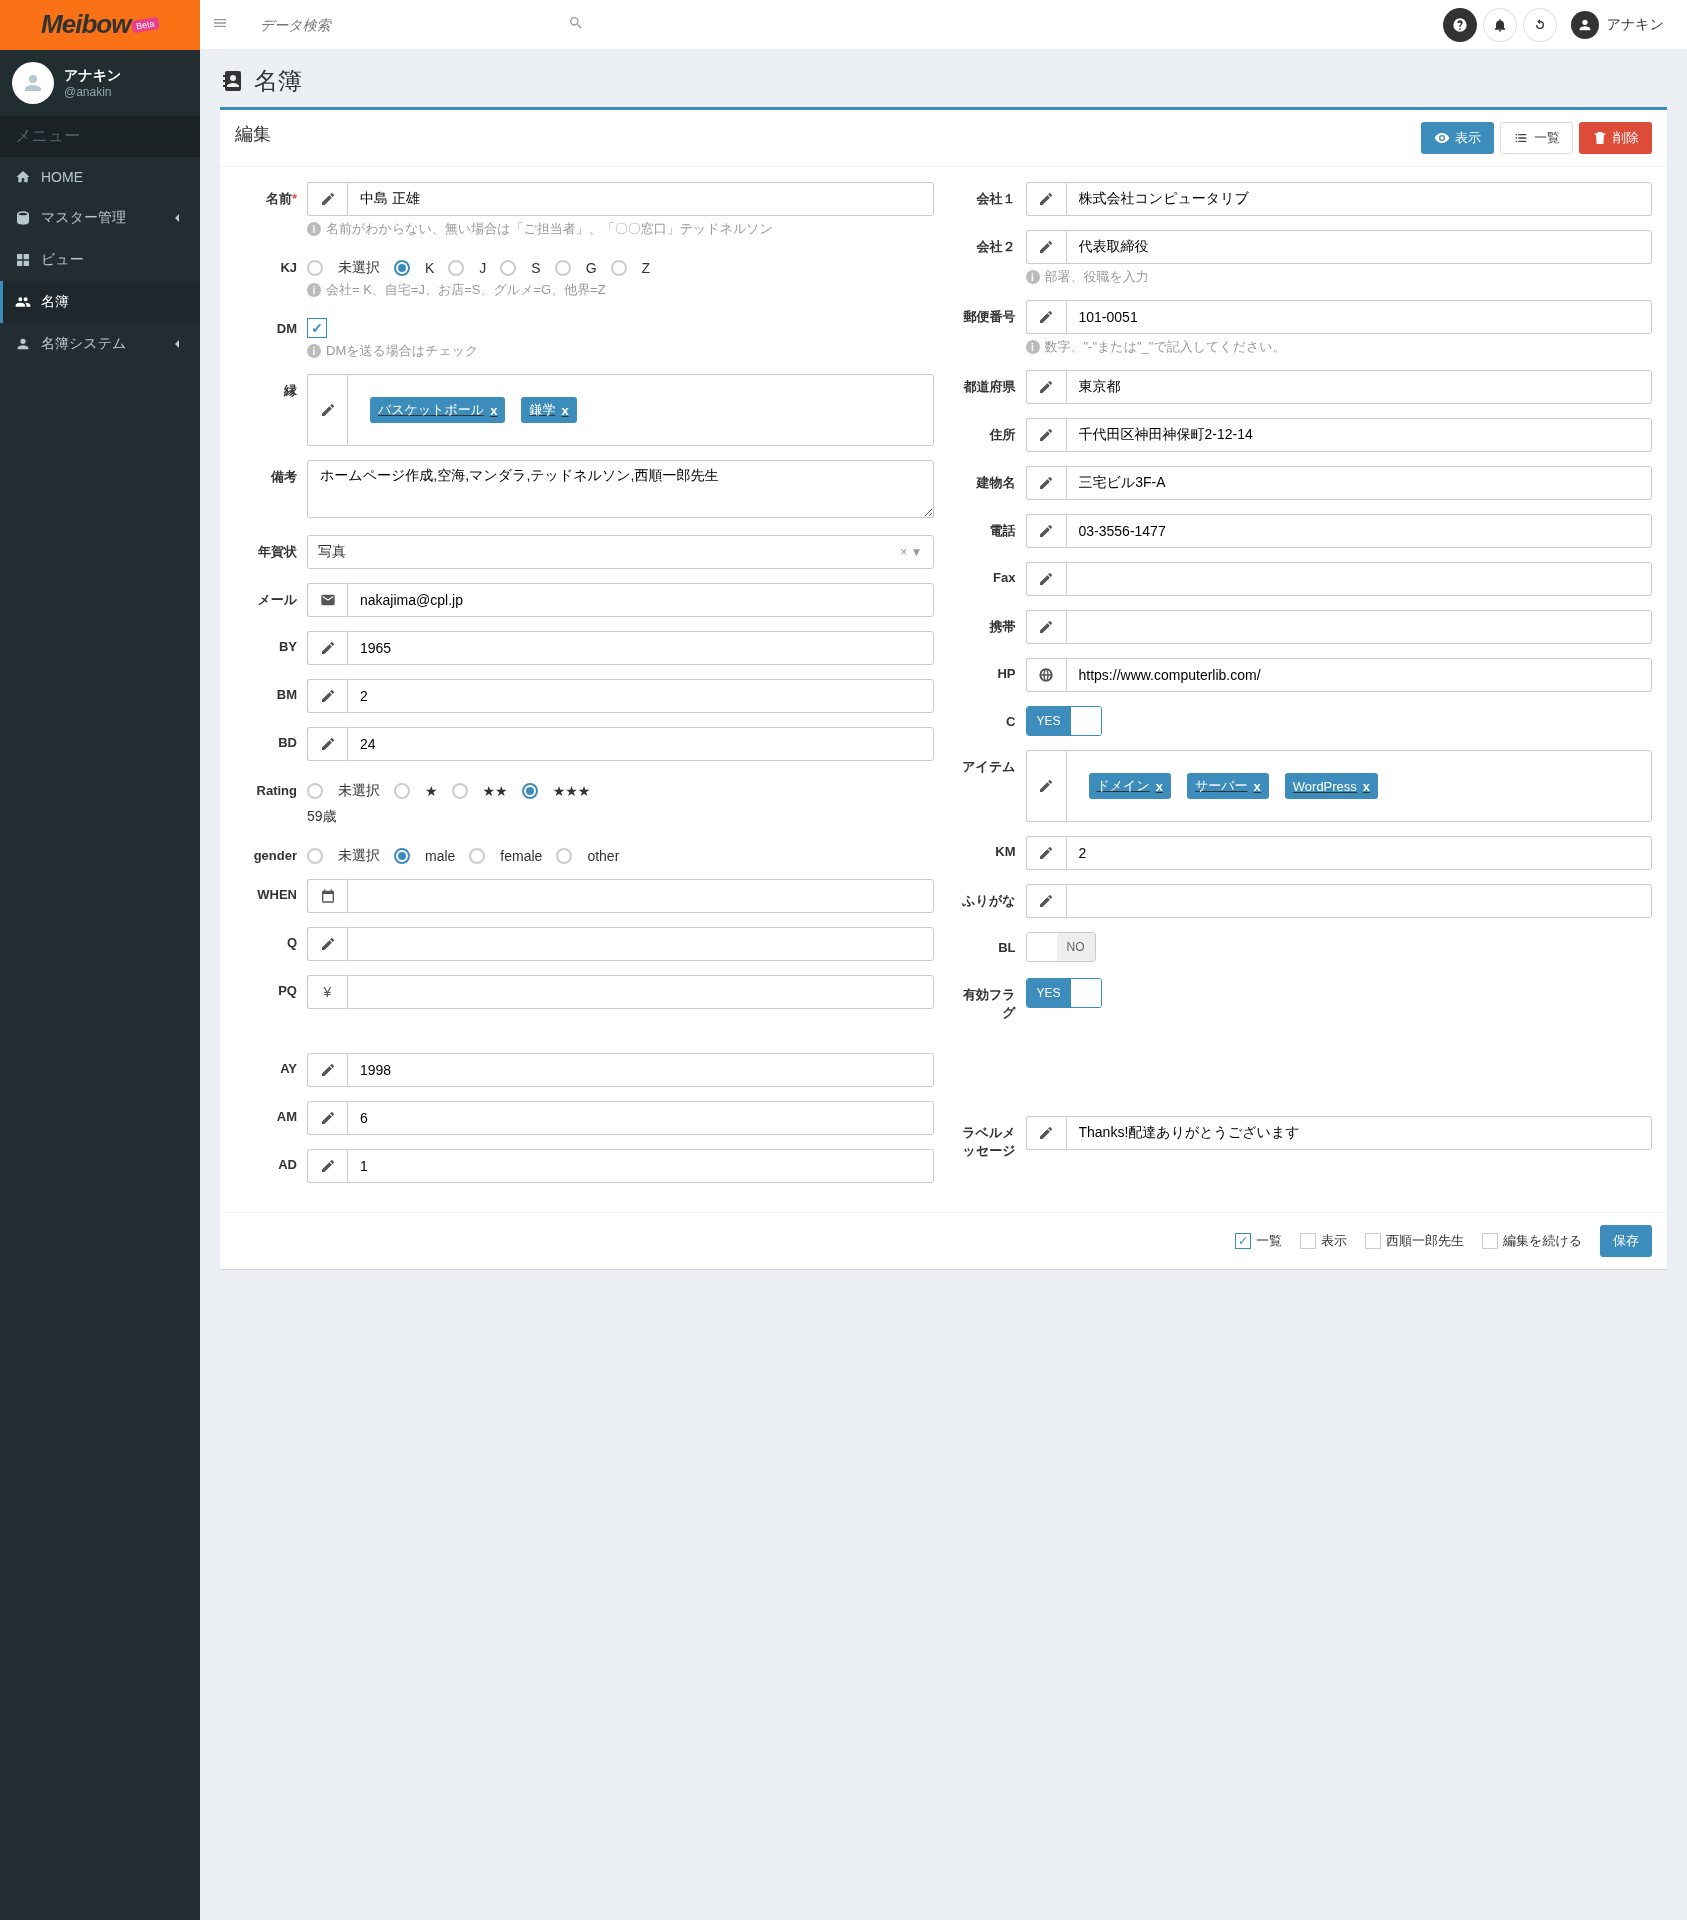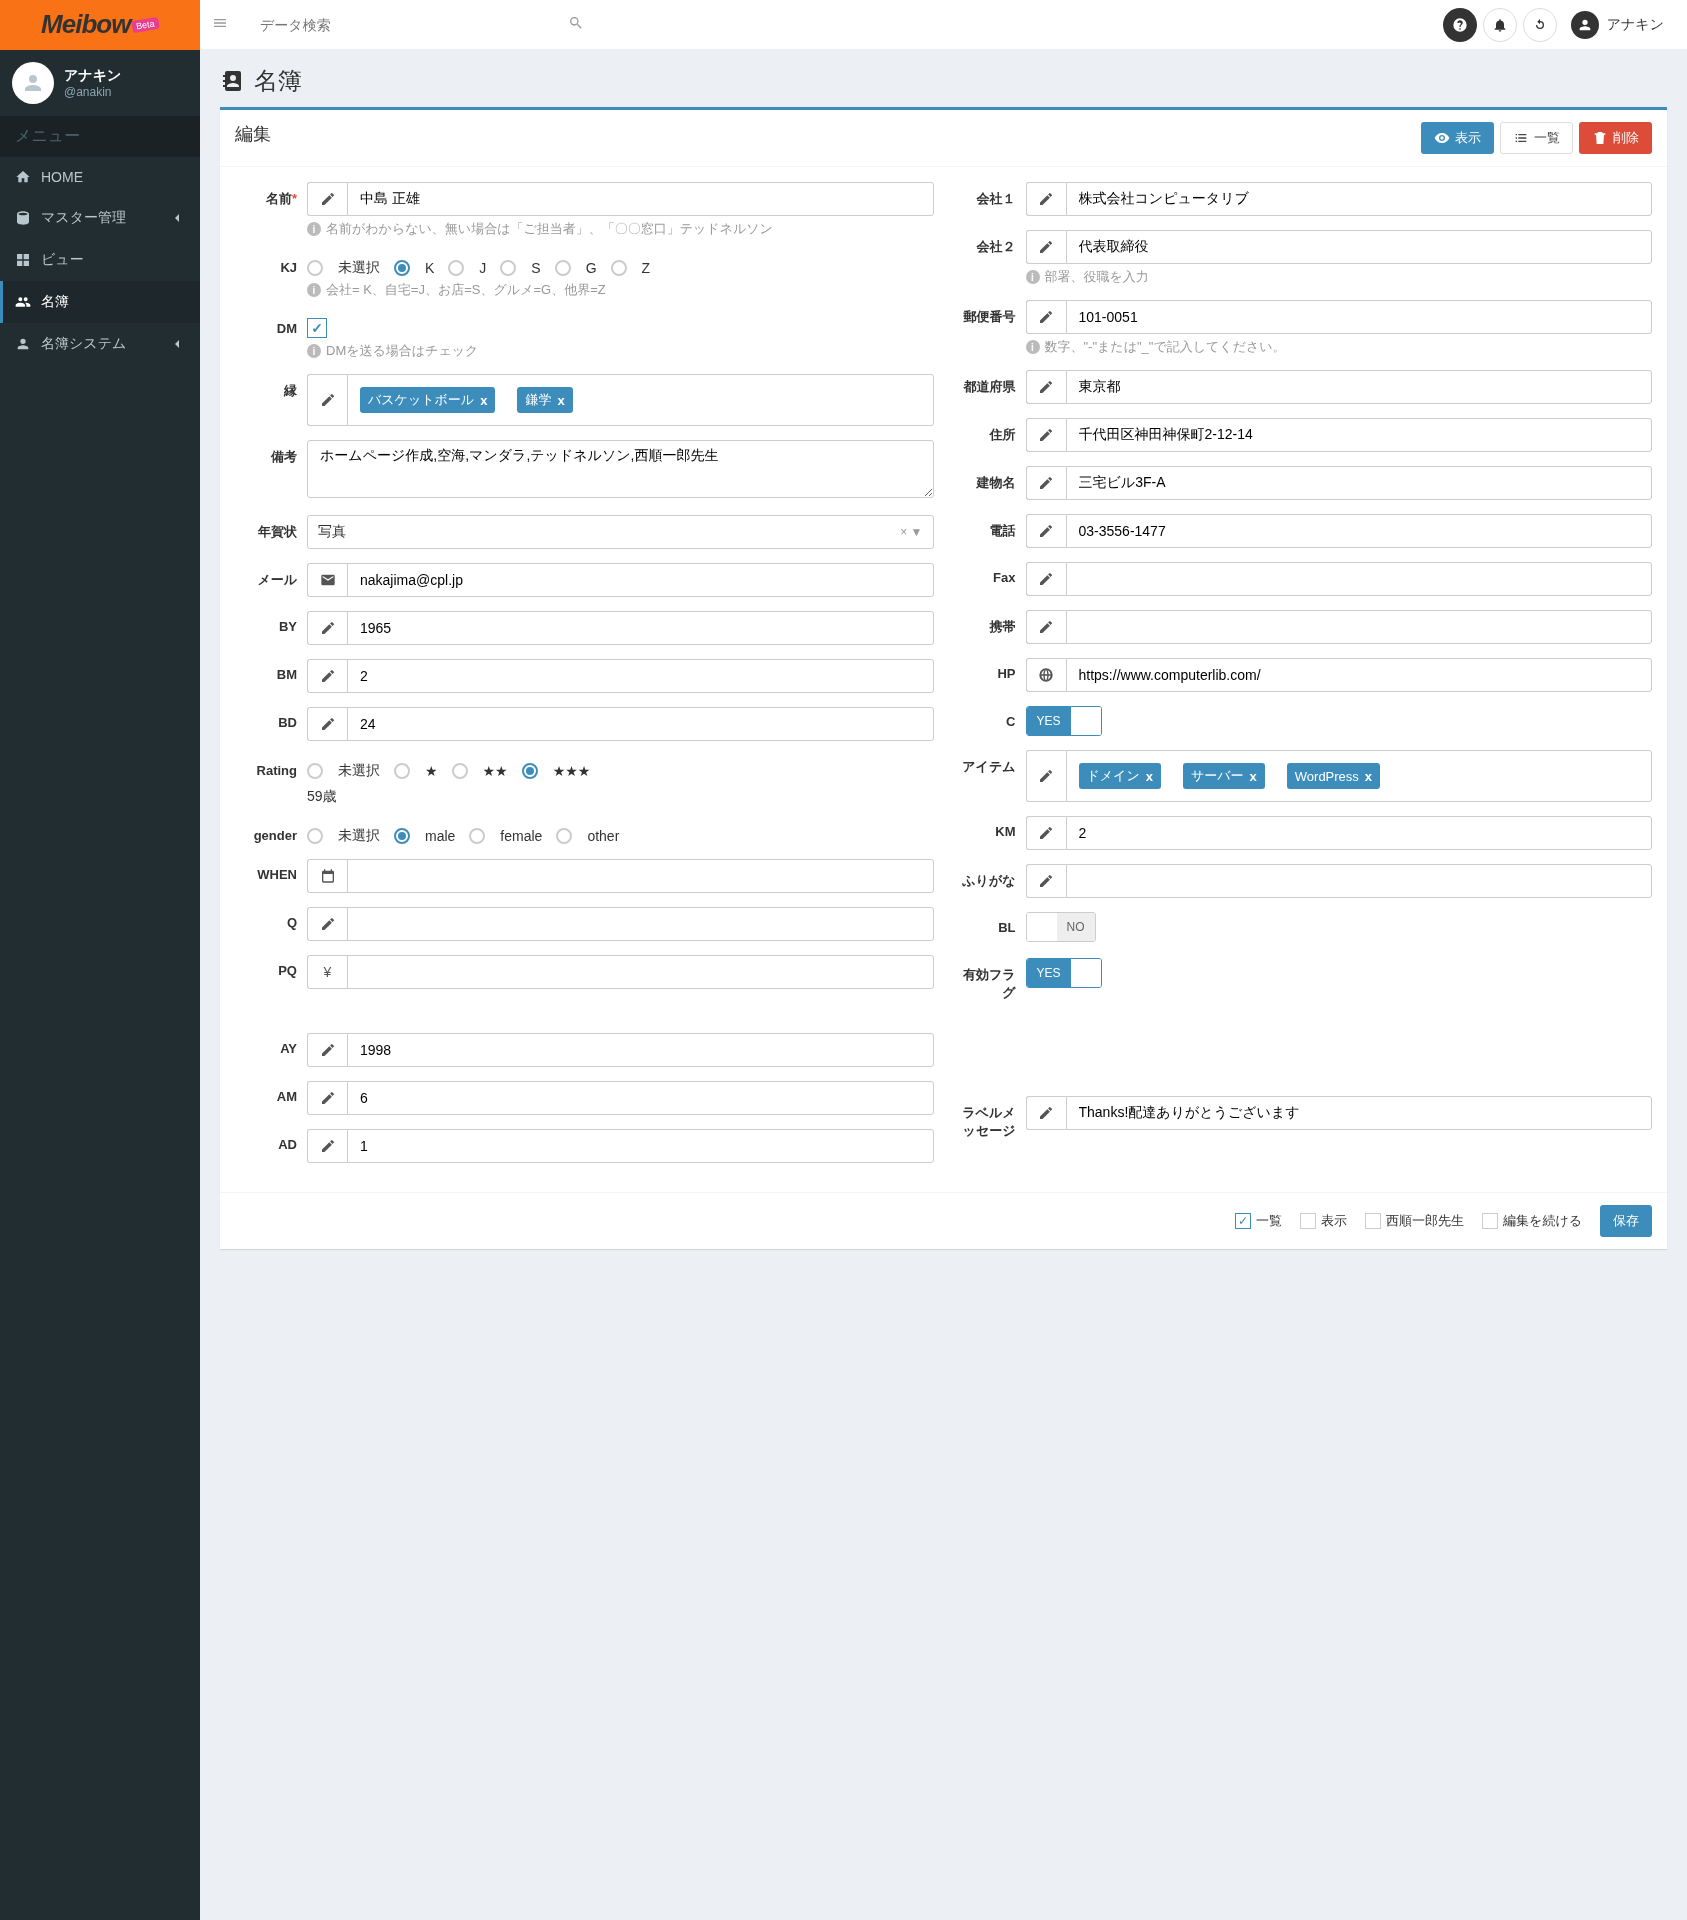--- a/index.html
+++ b/index.html
@@ -3,21 +3,21 @@
 <meta charset="utf-8">
 <style>
 * { box-sizing: border-box; margin: 0; padding: 0; }
 body { font-family: -apple-system, "Helvetica Neue", Arial, sans-serif; font-size: 14px; color: #333; background: #ecf0f5; }
 .topbar { display: flex; align-items: center; height: 50px; background: #fff; border-bottom: 1px solid #eee; }
 .logo-box { width: 200px; height: 60px; display: flex; align-items: center; justify-content: center; background: #f97316; }
 .logo-text { font-size: 26px; font-weight: 700; font-style: italic; letter-spacing: -1px; }
 .beta-badge { font-size: 9px; background: #e83e8c; color: #fff; padding: 1px 4px; border-radius: 3px; margin-left: 2px; transform: rotate(-10deg); display:inline-block;}
 .toggle { width: 40px; text-align: center; cursor: pointer; color: #999; }
 .search-wrap { flex: 1; padding: 0 10px; display:flex; align-items:center;}
-.search-input { width: 310px; border: none; padding: 8px 10px; font-size: 14px; outline: none; color:#000000;}
+.search-input { width: 310px; border: none; padding: 8px 10px; font-size: 14px; outline: none; color:#000000;font-style:italic;}
 .search-icon-btn { color: #999; padding: 8px; cursor:pointer;}
 .top-right { display: flex; align-items: center; gap: 6px; padding-right: 15px;}
 .round-btn { width: 34px; height: 34px; border-radius: 50%; border:1px solid #ddd; display:flex; align-items:center; justify-content:center; cursor:pointer; color:#333; background:#fff;}
 .round-btn.dark { background:#333; color:#fff; border:none;}
 .user-pill { display:flex; align-items:center; gap:8px; cursor:pointer; padding:4px 8px;}
 .avatar-sm { width:28px; height:28px; border-radius:50%; background:#333; display:flex; align-items:center; justify-content:center; color:#fff;}
 .layout { display: flex; min-height: calc(100vh - 50px); }
 .sidebar { width: 200px; background: #222d32; color: #b8c7ce; }
 .user-panel { display:flex; align-items:center; padding: 12px; gap:10px;}
 .avatar-lg { width:42px; height:42px; border-radius:50%; background:#fff; display:flex; align-items:center; justify-content:center;}
@@ -51,21 +51,21 @@
 .input-addon { width:40px; background:#fff; border:1px solid #ccc; border-right:none; display:flex; align-items:center; justify-content:center; color:#555; border-radius:3px 0 0 3px;}
 .form-control { flex:1; height:34px; padding:6px 12px; border:1px solid #ccc; border-radius:0 3px 3px 0; font-size:14px; background:#fff;}
 .help-block { display:flex; align-items:flex-start; gap:5px; color:#999; font-size:13px; margin-top:4px;}
 .info-icon { width:14px; height:14px; border-radius:50%; background:#bbb; color:#fff; display:inline-flex; align-items:center; justify-content:center; font-size:10px; font-weight:700; flex-shrink:0; margin-top:2px;}
 .radio-row { display:flex; gap:14px; align-items:center; padding-top:7px; flex-wrap:wrap;}
 .radio-item { display:flex; align-items:center; gap:15px; cursor:pointer;}
 .radio-dot { width:16px; height:16px; border-radius:50%; border:2px solid #ccc; display:flex; align-items:center; justify-content:center;}
 .radio-dot.checked::after { content:""; width:8px; height:8px; border-radius:50%; background:#3c8dbc;}
 .radio-dot.checked { border-color:#3c8dbc;}
 .check-box { width:20px; height:20px; border:1px solid #3c8dbc; display:flex; align-items:center; justify-content:center; color:#3c8dbc; font-weight:700; cursor:pointer; margin-top:5px;}
-.tag-box { flex:1; border:1px solid #ccc; border-radius:0 3px 3px 0; padding:12px; display:flex; flex-wrap:wrap; gap:22px; min-height:34px; align-content:flex-start;}
+.tag-box { flex:1; border:1px solid #ccc; border-radius:0 3px 3px 0; padding:22px; display:flex; flex-wrap:wrap; gap:16px; min-height:34px; align-content:flex-start;text-decoration:underline;}
 .tag { background:#3c8dbc; color:#fff; padding:4px 8px; border-radius:3px; font-size:13px; display:inline-flex; align-items:center; gap:6px;}
 .tag .x { cursor:pointer; font-weight:700;}
 .textarea { width:100%; min-height:58px; padding:6px 12px; border:1px solid #ccc; border-radius:3px; font-size:14px; font-family:inherit; resize:vertical;}
 .select2 { display:flex; align-items:center; justify-content:space-between; height:34px; border:1px solid #ccc; border-radius:3px; padding:0 10px; cursor:pointer;}
 .select2 .clear { color:#999; font-size:12px;}
 .toggle-sw { display:inline-flex; border:1px solid #3c8dbc; border-radius:3px; overflow:hidden; cursor:pointer; height:30px;}
 .toggle-sw.off { border-color:#ccc;}
 .toggle-sw .on-lbl { background:#3c8dbc; color:#fff; padding:5px 10px; font-size:12px; display:flex; align-items:center;}
 .toggle-sw .off-lbl { background:#eee; color:#666; padding:5px 10px; font-size:12px; display:flex; align-items:center;}
 .toggle-sw .handle { width:30px; background:#fff;}

